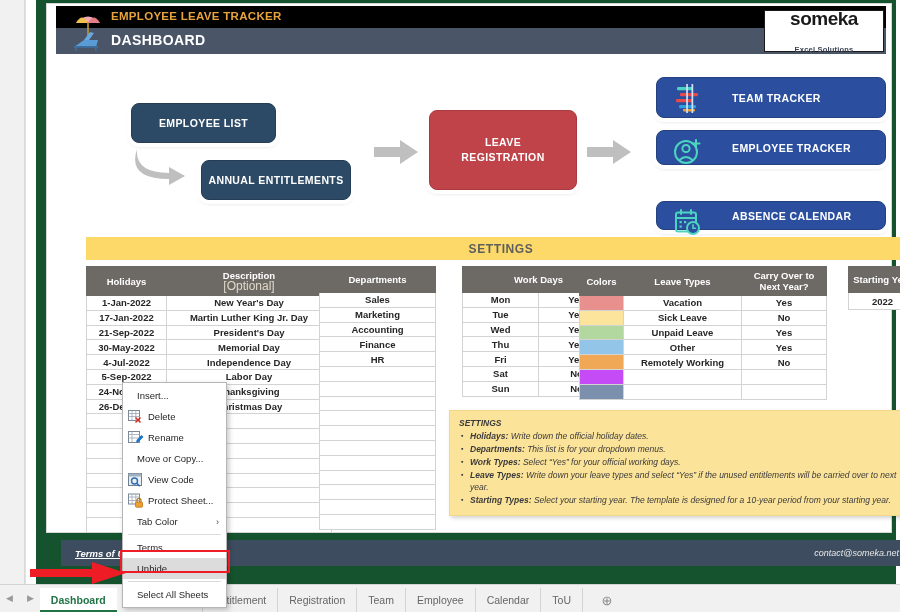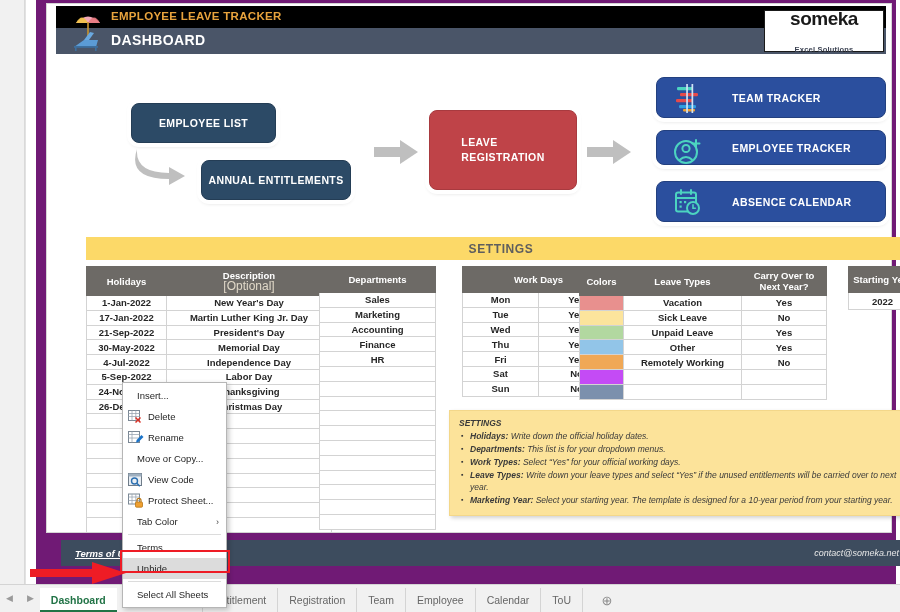--- a/index.html
+++ b/index.html
@@ -16,54 +16,54 @@
   .col-strip { position:absolute; left:0; top:0; width:25px; height:584px; background:#f1f1f1; border-right:1px solid #d9d9d9;}
   .sheet-area {
     position:absolute; left:25px; top:0; right:0; height:584px;
     background:#ffffff; border-left:1px solid #e2e2e2;
     overflow:hidden;
   }
   .sel-marker { position:absolute; left:27px; top:54px; width:38px; height:8px;
      background:#c6e0b4; border:1px solid #217346; }
 
   
-  .page { position:absolute; left:10px; top:0px; width:860px; height:584px; background:#701a75; }
+  .page { position:absolute; left:10px; top:0px; width:860px; height:584px; background:#14532d; }
   .page-frame { position:absolute; left:10px; top:3px; width:846px; height:530px; border:1px solid #d6d6d6; background:#fff;}
 
   
   .hdr { position:absolute; left:20px; top:6px; width:830px; height:48px; }
   .hdr-top { position:absolute; left:0; top:0; width:830px; height:22px; background:#000000; }
   .hdr-bot { position:absolute; left:0; top:22px; width:830px; height:26px; background:#4a5568; }
   .hdr-title1 { position:absolute; left:55px; top:4px; font-size:11.5px; font-weight:bold; color:#e8a33d; letter-spacing:.3px;}
   .hdr-title2 { position:absolute; left:55px; top:26px; font-size:14px; font-weight:bold; color:#ffffff; letter-spacing:.4px;}
   .logo-icon { position:absolute; left:12px; top:1px; width:40px; height:46px; }
 
   .brand { position:absolute; right:2px; top:4px; width:120px; height:42px;
      background:#fff; border:1px solid #1a1a1a; display:flex; flex-direction:column;
      align-items:center; justify-content:center; }
   .brand-name { font-size:19px; font-weight:bold; color:#1a1a1a; letter-spacing:-0.5px; line-height:19px;}
   .brand-sub { font-size:7.5px; font-weight:bold; color:#3b4252; letter-spacing:.2px; margin-top:17px;}
 
   
   .btn-nav {
     position:absolute; border-radius:8px; color:#fff;
     font-size:10.5px; font-weight:bold; letter-spacing:.4px;
-    display:flex; align-items:center; justify-content:center; 
+    display:flex; align-items:center; justify-content:center; text-align:center;
     box-shadow: 0 0 0 4px #fff, 0 2px 5px rgba(0,0,0,.30);
   }
   .btn-dark { background:#2c4a66; border:1px solid #243d55; }
   .btn-red  { background:#bf4348; border:1px solid #a83a3f; }
   .btn-blue { background:#2b4f9e; border:1px solid #23407f; }
 
   #btn-employee-list { left:95px; top:103px; width:145px; height:40px; }
   #btn-annual-entitlements { left:165px; top:160px; width:150px; height:40px; }
   #btn-leave-registration { left:393px; top:110px; width:148px; height:80px; line-height:15px;}
   #btn-team-tracker { left:620px; top:77px; width:230px; height:41px; }
   #btn-employee-tracker { left:620px; top:130px; width:230px; height:35px; }
-  #btn-absence-calendar { left:620px; top:181px; width:230px; height:41px; }
+  #btn-absence-calendar { left:620px; top:201px; width:230px; height:29px; }
   .btn-blue .blabel { position:absolute; left:75px; }
   .btn-blue .bicon { position:absolute; left:16px; top:6px; width:30px; height:29px;}
 
   .arr-gray { position:absolute; color:#bfbfbf; }
   #arrow-1 { left:338px; top:140px; }
   #arrow-2 { left:551px; top:140px; }
   .curve-arrow { position:absolute; left:97px; top:143px; width:80px; height:45px;}
 
   
   .settings-band { position:absolute; left:50px; top:237px; width:830px; height:23px;
@@ -487,21 +487,21 @@
           </tbody>
       </table>
 
       <div class="infobox">
         <div class="ttl">SETTINGS</div>
         <ul>
             <li><b>Holidays:</b><span> Write down the official holiday dates.</span></li>
             <li><b>Departments:</b><span> This list is for your dropdown menus.</span></li>
             <li><b>Work Types:</b><span> Select “Yes” for your official working days.</span></li>
             <li><b>Leave Types:</b><span> Write down your leave types and select “Yes” if the unused entitlements will be carried over to next year.</span></li>
-            <li><b>Marketing Year:</b><span> Select your starting year. The template is designed for a 10-year period from your starting year.</span></li>
+            <li><b>Starting Types:</b><span> Select your starting year. The template is designed for a 10-year period from your starting year.</span></li>
           </ul>
       </div>
 
       <div class="footer">
         <span class="tou">Terms of Use</span>
         <span class="mail">contact@someka.net</span>
       </div>
     </div>
   </div>
 

